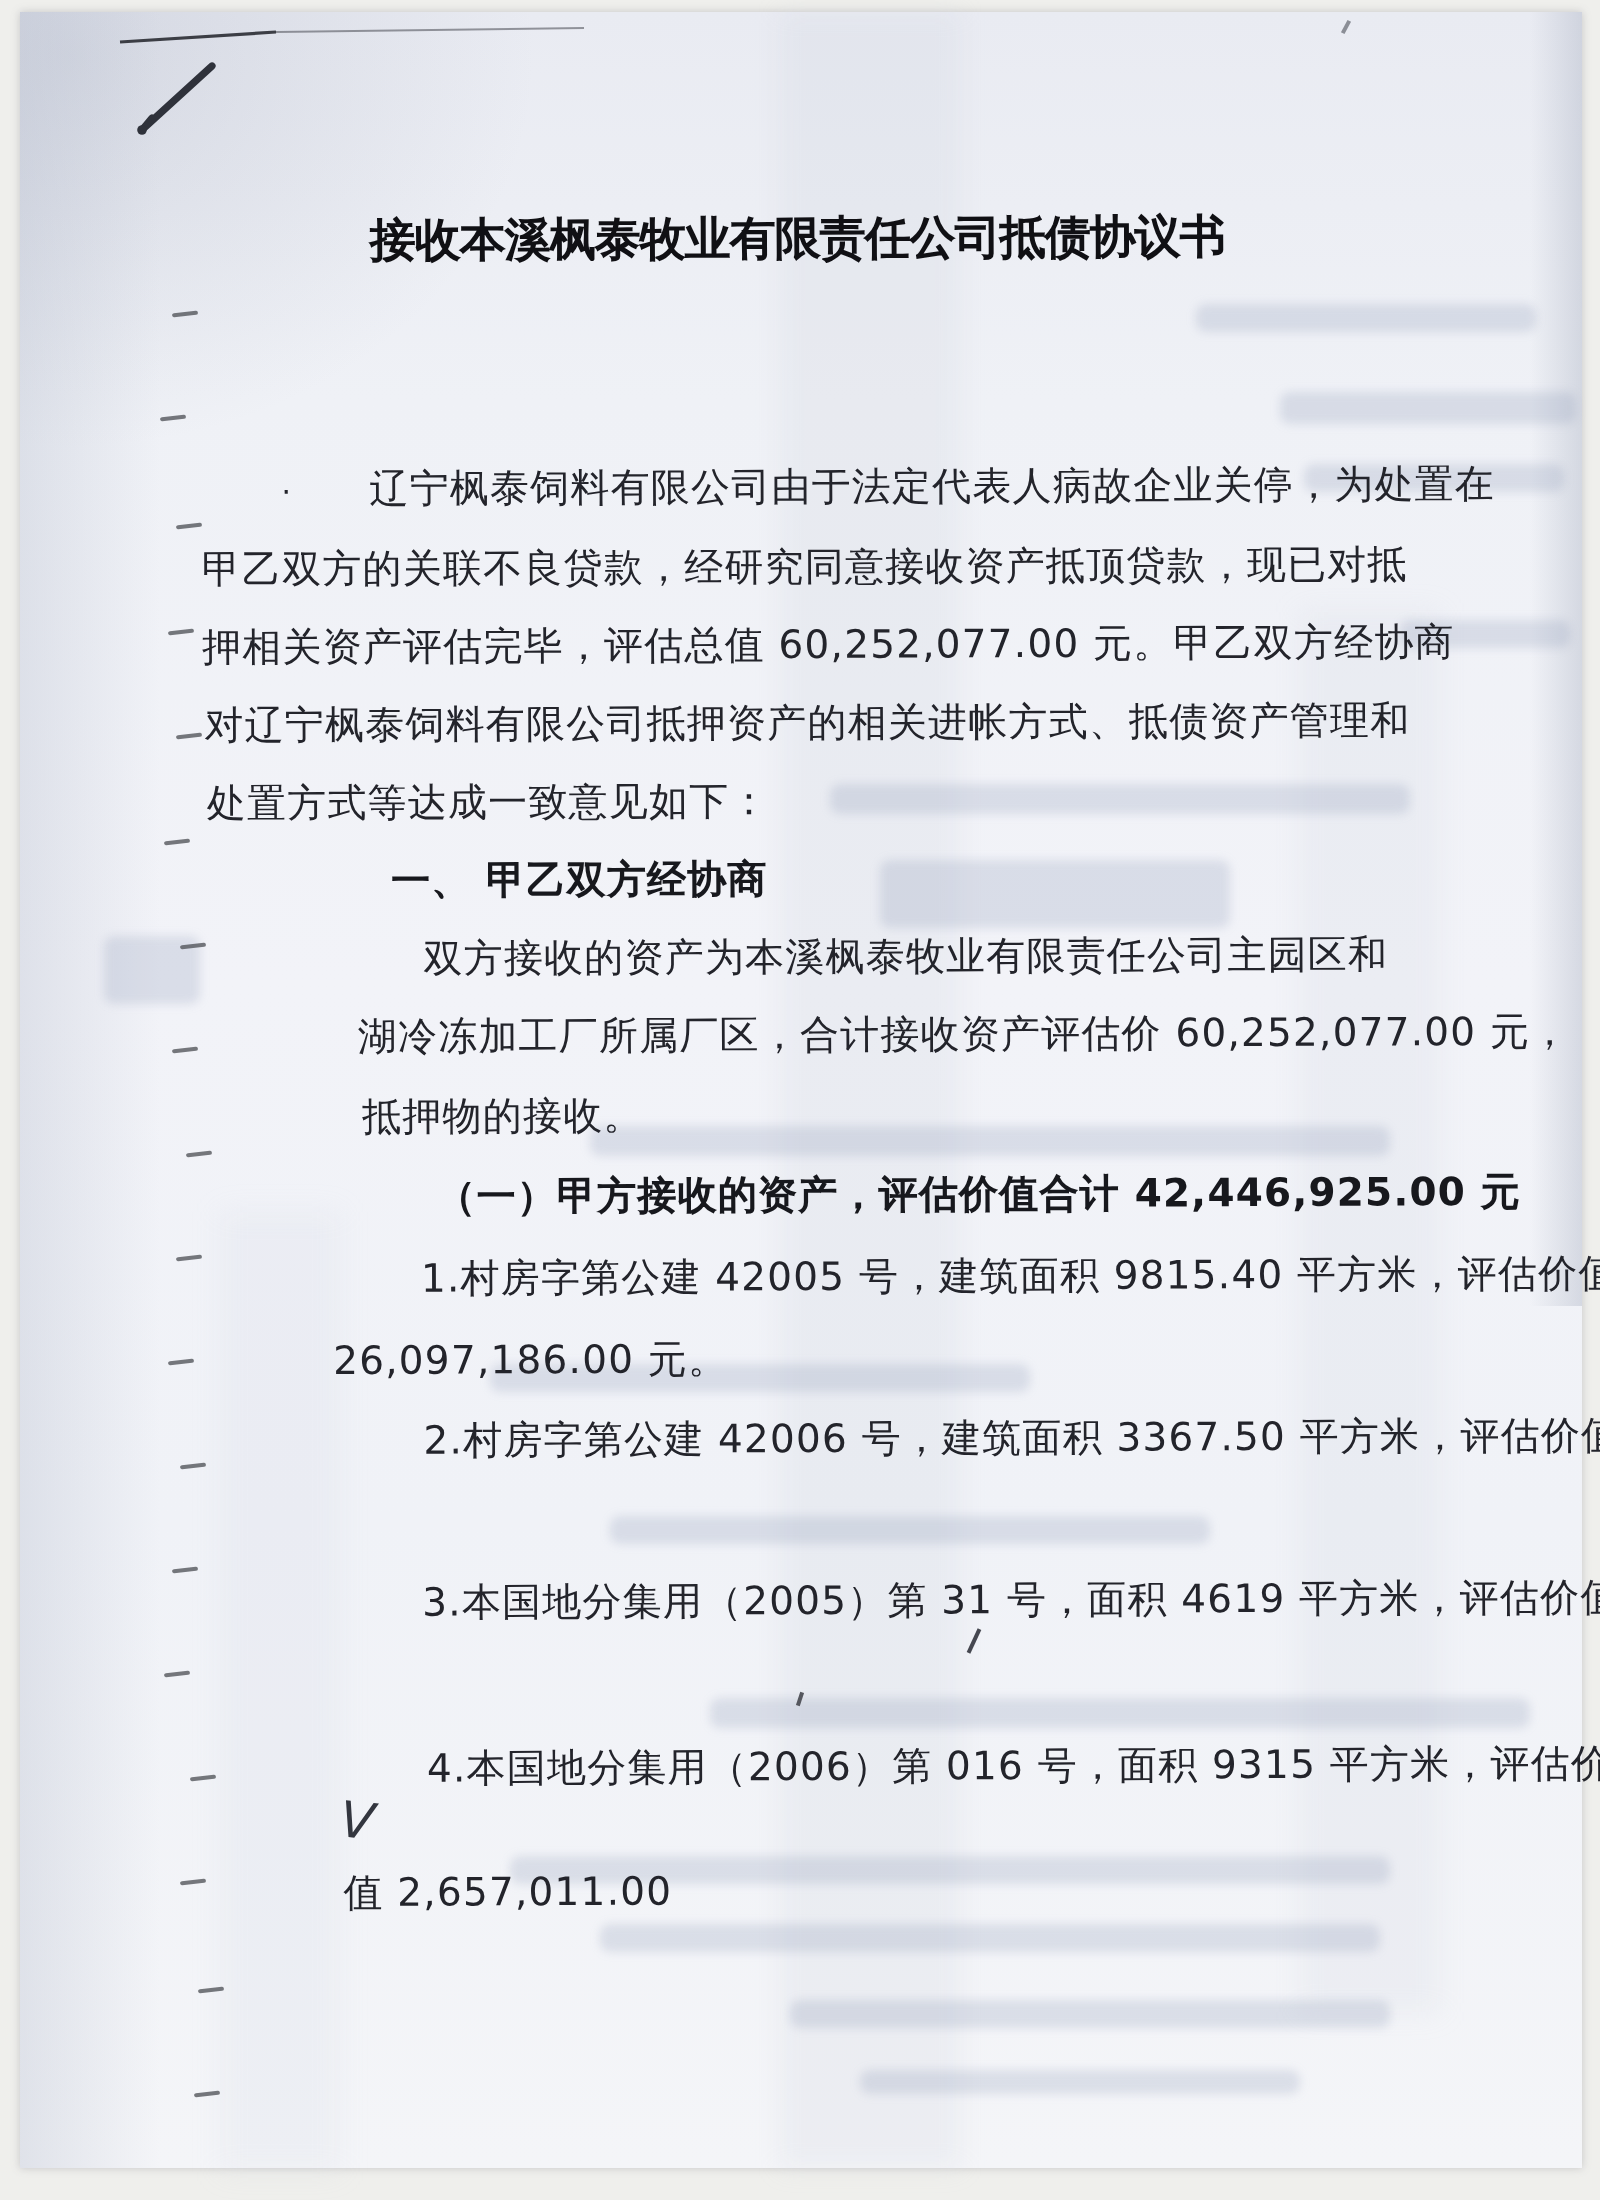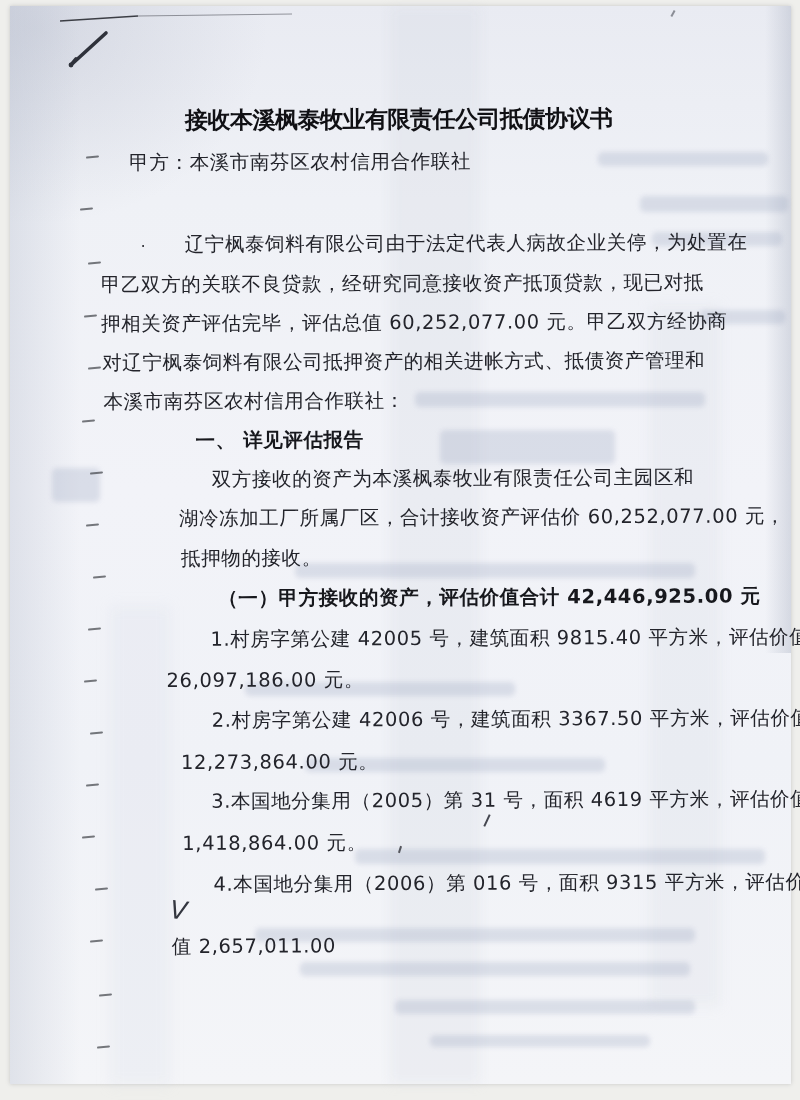--- a/index.html
+++ b/index.html
@@ -85,45 +85,42 @@
         <div class="dash" style="left: 72px; top: 830px;"></div>
         <div class="dash" style="left: 85px; top: 882px;"></div>
         <div class="dash" style="left: 80px; top: 934px;"></div>
         <div class="dash" style="left: 89px; top: 988px;"></div>
         <div class="dash" style="left: 87px; top: 1040px;"></div>
       </div>
 
     <div class="textlayer">
       <div class="title">接收本溪枫泰牧业有限责任公司抵债协议书</div>
 
-      <div class="line" style="left:121px;top:146px">甲方：本溪市南芬区农村信用合作联社</div>
 
       <div class="line" style="left:132px;top:232px;font-size:15px">·</div>
       <div class="line" style="left:176px;top:228px">辽宁枫泰饲料有限公司由于法定代表人病故企业关停，为处置在</div>
       <div class="line" style="left:92px;top:268px">甲乙双方的关联不良贷款，经研究同意接收资产抵顶贷款，现已对抵</div>
       <div class="line" style="left:92px;top:307px">押相关资产评估完毕，评估总值 60,252,077.00 元。甲乙双方经协商</div>
       <div class="line" style="left:93px;top:346px">对辽宁枫泰饲料有限公司抵押资产的相关进帐方式、抵债资产管理和</div>
-      <div class="line" style="left:94px;top:385px">本溪市南芬区农村信用合作联社：</div>
+      <div class="line" style="left:94px;top:385px">处置方式等达成一致意见如下：</div>
 
-      <div class="line bold" style="left:186px;top:424px">一、 详见评估报告</div>
+      <div class="line bold" style="left:186px;top:424px">一、 甲乙双方经协商</div>
 
       <div class="line" style="left:202px;top:463px">双方接收的资产为本溪枫泰牧业有限责任公司主园区和</div>
       <div class="line" style="left:169px;top:502px">湖冷冻加工厂所属厂区，合计接收资产评估价 60,252,077.00 元，</div>
       <div class="line" style="left:171px;top:542px">抵押物的接收。</div>
 
       <div class="line bold" style="left:208px;top:582px">（一）甲方接收的资产，评估价值合计 42,446,925.00 元</div>
 
       <div class="line" style="left:200px;top:623px">1.村房字第公建 42005 号，建筑面积 9815.40 平方米，评估价值</div>
       <div class="line" style="left:156px;top:664px">26,097,186.00 元。</div>
 
       <div class="line" style="left:201px;top:704px">2.村房字第公建 42006 号，建筑面积 3367.50 平方米，评估价值</div>
-      <div class="line" style="left:170px;top:746px">12,273,864.00 元。</div>
 
       <div class="line" style="left:200px;top:785px">3.本国地分集用（2005）第 31 号，面积 4619 平方米，评估价值</div>
-      <div class="line" style="left:171px;top:827px">1,418,864.00 元。</div>
 
       <div class="line" style="left:202px;top:868px">4.本国地分集用（2006）第 016 号，面积 9315 平方米，评估价</div>
       <div class="line" style="left:160px;top:930px">值 2,657,011.00</div>
     </div>
 
     <div class="hw vmark">V</div>
     <div class="hw slash3"></div>
     <div class="hw tick"></div>
     <div class="hw aptr"></div>
 

